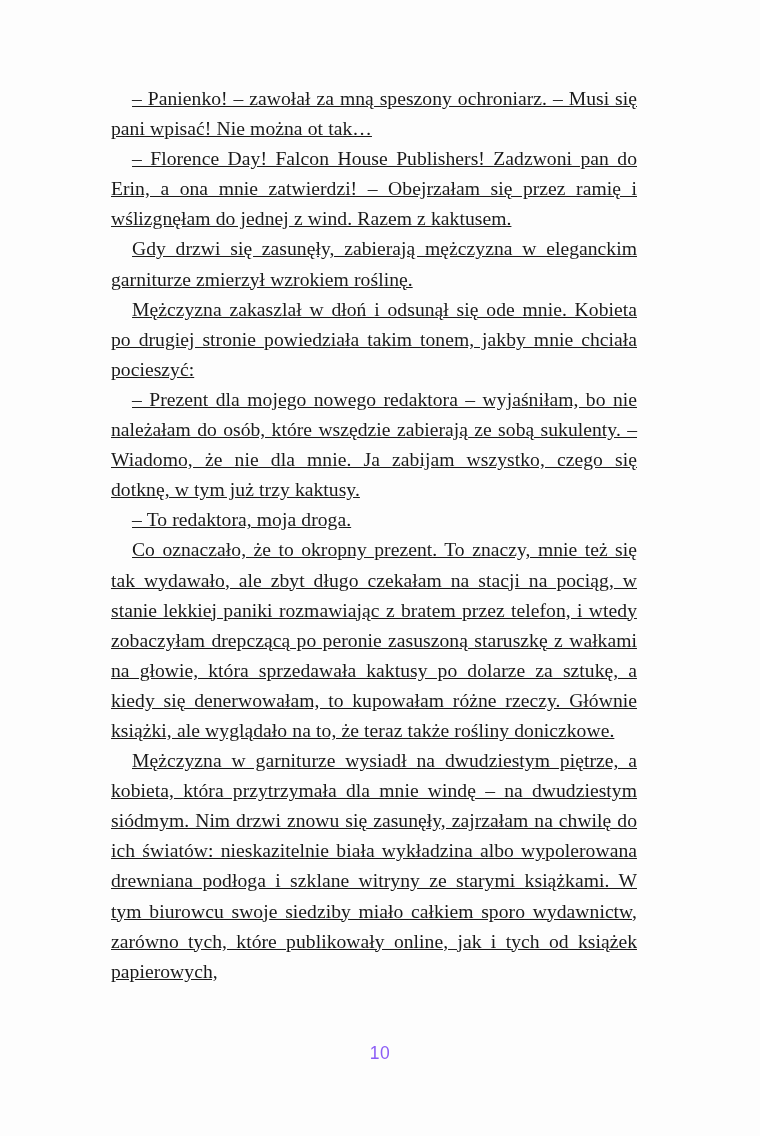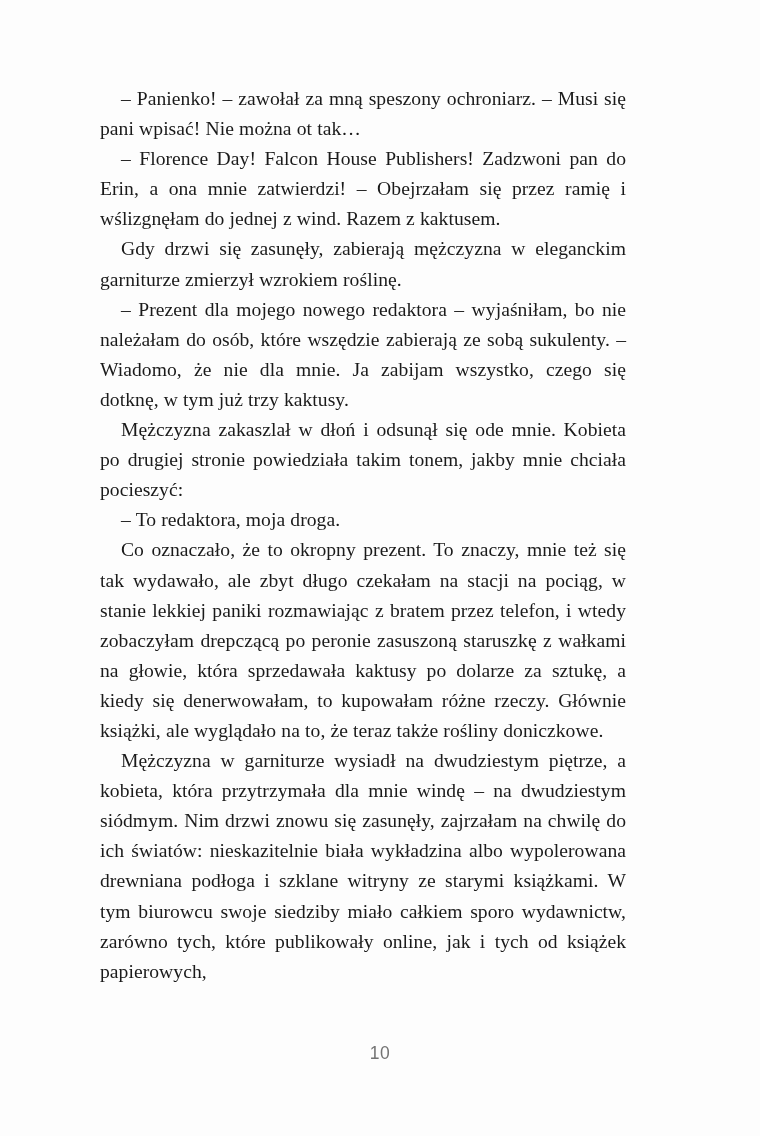--- a/index.html
+++ b/index.html
@@ -16,23 +16,24 @@
   }
   .page {
     position: relative;
     width: 760px;
     height: 1136px;
     background: #fdfdfd;
     box-sizing: border-box;
   }
   .text-block {
     position: absolute;
-    left: 100px;
+    left: 111px;
     top: 84px;
     width: 526px;
+    text-decoration: underline;
   }
   .para {
     margin: 0;
     text-indent: 21px;
     font-size: 19.6px;
     line-height: 30.1px;
     text-align: justify;
     text-justify: inter-word;
     letter-spacing: 0.05px;
     word-spacing: 0.2px;
@@ -40,35 +41,35 @@
     -webkit-hyphens: manual;
   }
   .page-number {
     position: absolute;
     left: 0;
     right: 0;
     top: 1043px;
     text-align: center;
     font-family: "Liberation Sans", "DejaVu Sans", sans-serif;
     font-size: 17.5px;
-    color: #737373;
+    color: #8b5cf6;
     letter-spacing: 0.4px;
   }
 </style>
 </head>
 <body>
 
 <div class="page">
 
   <div class="text-block">
     <p class="para">– Panienko! – zawołał za mną speszony ochroniarz. – Musi się pani wpisać! Nie można ot tak…</p>
     <p class="para">– Florence Day! Falcon House Publishers! Zadzwoni pan do Erin, a ona mnie zatwierdzi! – Obejrzałam się przez ramię i wślizgnęłam do jednej z wind. Razem z kaktusem.</p>
     <p class="para">Gdy drzwi się zasunęły, zabierają mężczyzna w eleganckim garniturze zmierzył wzrokiem roślinę.</p>
+    <p class="para">Mężczyzna zakaszlał w dłoń i odsunął się ode mnie. Kobieta po drugiej stronie powiedziała takim tonem, jakby mnie chciała pocieszyć:</p>
     <p class="para">– Prezent dla mojego nowego redaktora – wyjaśniłam, bo nie należałam do osób, które wszędzie zabierają ze sobą sukulenty. – Wiadomo, że nie dla mnie. Ja zabijam wszystko, czego się dotknę, w tym już trzy kaktusy.</p>
-    <p class="para">Mężczyzna zakaszlał w dłoń i odsunął się ode mnie. Kobieta po drugiej stronie powiedziała takim tonem, jakby mnie chciała pocieszyć:</p>
     <p class="para">– To redaktora, moja droga.</p>
     <p class="para">Co oznaczało, że to okropny prezent. To znaczy, mnie też się tak wydawało, ale zbyt długo czekałam na stacji na pociąg, w stanie lekkiej paniki rozmawiając z bratem przez telefon, i wtedy zobaczyłam drepczącą po peronie zasuszoną staruszkę z wałkami na głowie, która sprzedawała kaktusy po dolarze za sztukę, a kiedy się denerwowałam, to kupowałam różne rzeczy. Głównie książki, ale wyglądało na to, że teraz także rośliny doniczkowe.</p>
     <p class="para">Mężczyzna w garniturze wysiadł na dwudziestym piętrze, a kobieta, która przytrzymała dla mnie windę – na dwudziestym siódmym. Nim drzwi znowu się zasunęły, zajrzałam na chwilę do ich światów: nieskazitelnie biała wykładzina albo wypolerowana drewniana podłoga i szklane witryny ze starymi książkami. W tym biurowcu swoje siedziby miało całkiem sporo wydawnictw, zarówno tych, które publikowały online, jak i tych od książek papierowych,</p>
   </div>
 
   <div class="page-number">10</div>
 
 </div>
 
 </body></html>

